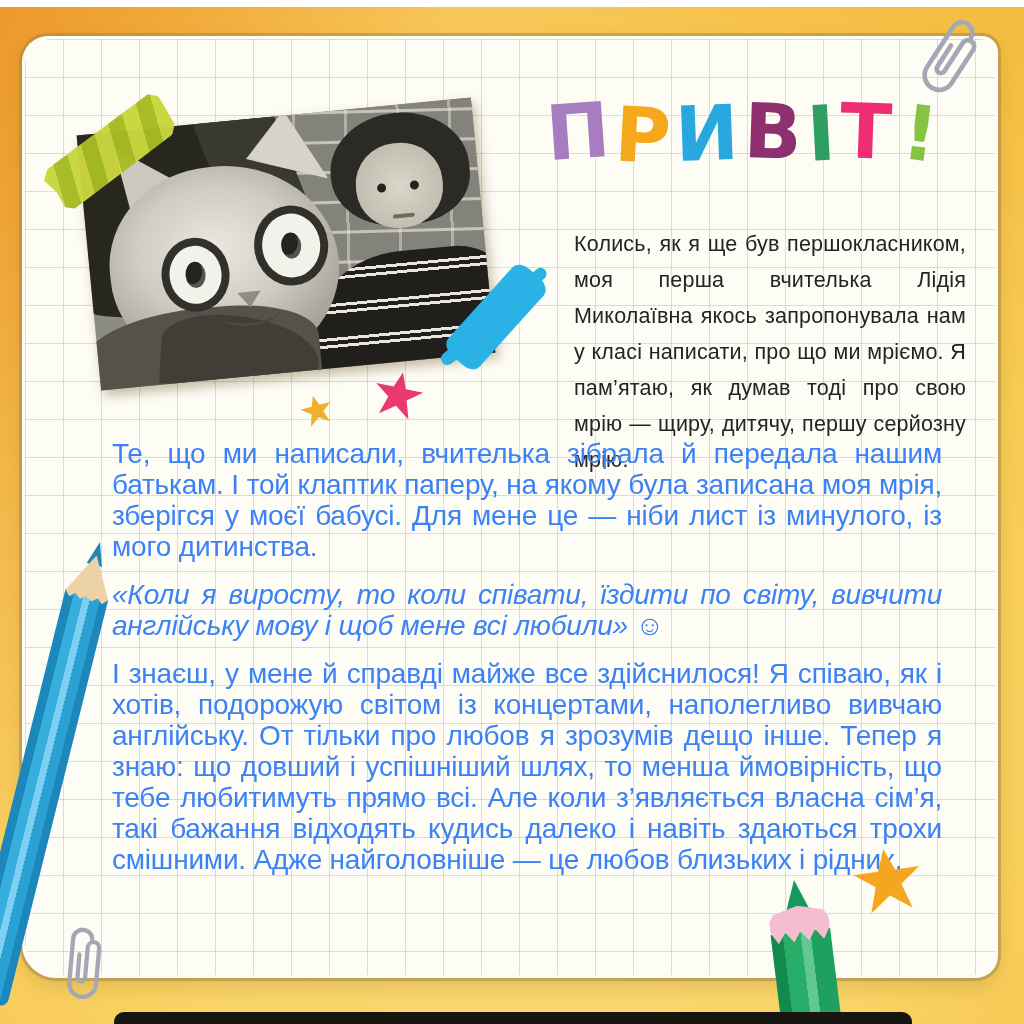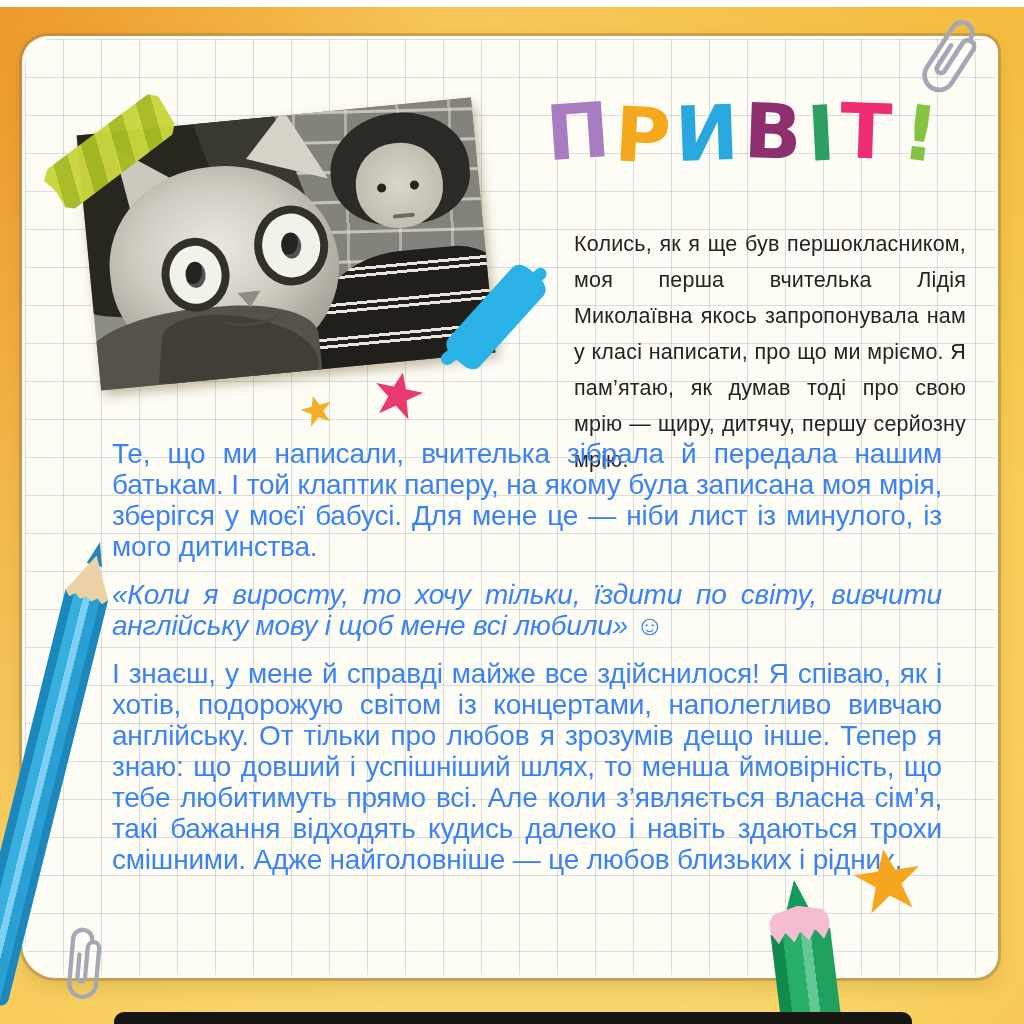--- a/index.html
+++ b/index.html
@@ -231,17 +231,17 @@
   <span class="t3">В</span>
   <span class="t4">І</span>
   <span class="t5">Т</span>
   <span class="t6">!</span>
 </div>
 
 <div class="intro">Колись, як я ще був першокласником, моя перша вчителька Лідія Миколаївна якось запропонувала нам у класі написати, про що ми мріємо. Я пам’ятаю, як думав тоді про свою мрію — щиру, дитячу, першу серйозну мрію.</div>
 
 <div class="bodytext">
   <p>Те, що ми написали, вчителька зібрала й передала нашим батькам. І той клаптик паперу, на якому була записана моя мрія, зберігся у моєї бабусі. Для мене це — ніби лист із минулого, із мого дитинства.</p>
-  <p class="quote">«Коли я виросту, то хочу тільки, їздити по світу, вивчити англійську мову і щоб мене всі любили» ☺</p>
+  <p class="quote">«Коли я виросту, то коли співати, їздити по світу, вивчити англійську мову і щоб мене всі любили» ☺</p>
   <p>І знаєш, у мене й справді майже все здійснилося! Я співаю, як і хотів, подорожую світом із концертами, наполегливо вивчаю англійську. От тільки про любов я зрозумів дещо інше. Тепер я знаю: що довший і успішніший шлях, то менша ймовірність, що тебе любитимуть прямо всі. Але коли з’являється власна сім’я, такі бажання відходять кудись далеко і навіть здаються трохи смішними. Адже найголовніше — це любов близьких і рідних.</p>
 </div>
 
 <div class="black-bar"></div>
 
 </body></html>

